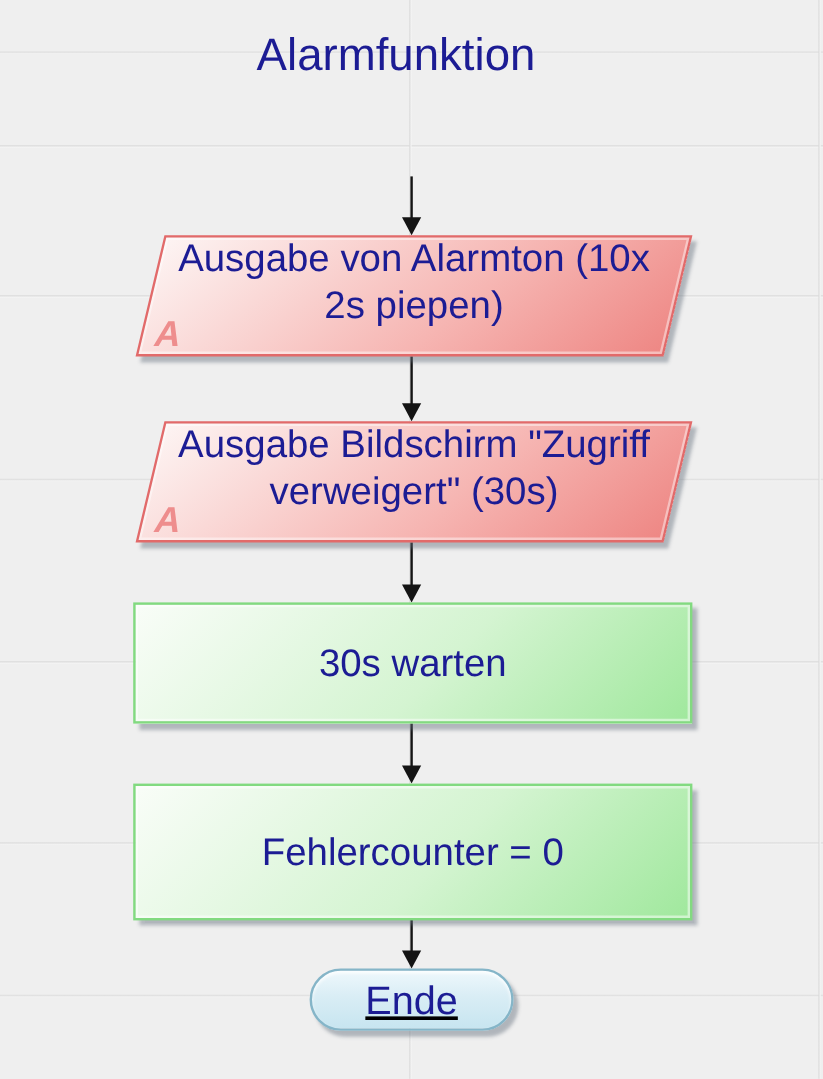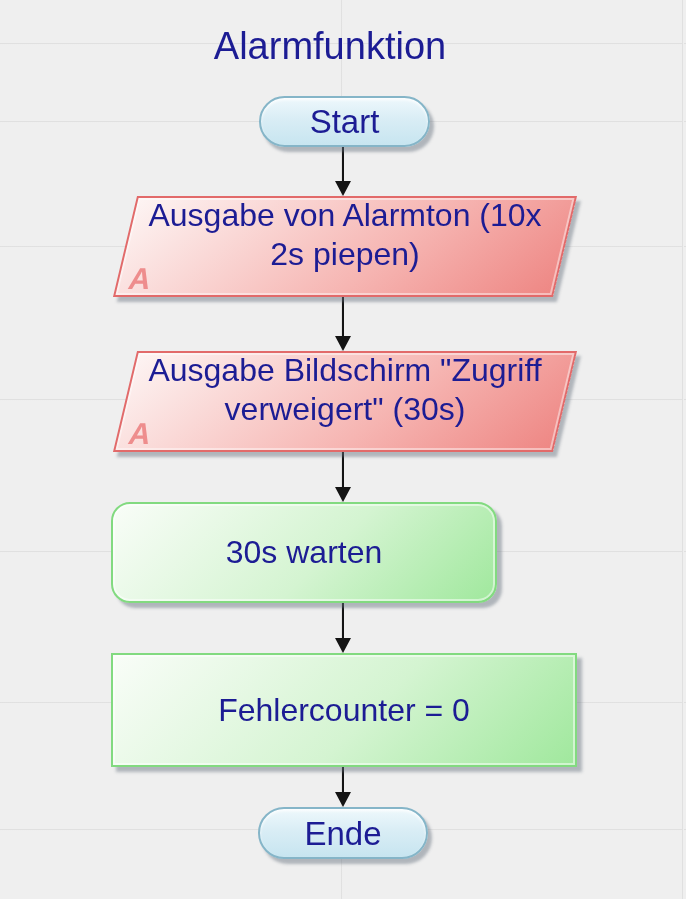--- a/index.html
+++ b/index.html
@@ -95,23 +95,20 @@
   <div class="hline" style="top:246px"></div>
   <div class="hline" style="top:399px"></div>
   <div class="hline" style="top:551px"></div>
   <div class="hline" style="top:702px"></div>
   <div class="hline" style="top:829px"></div>
   <div class="vline" style="left:341px"></div>
   <div class="vline" style="left:682px"></div>
 
   <div class="title">Alarmfunktion</div>
 
-  <div class="terminator" style="left:259px;top:96px;width:171px;height:51px;">
-    <span class="node-label">Start</span>
-  </div>
 
   <div class="arrow" style="left:335px;top:147px;height:49px;">
     <div class="shaft"></div>
     <div class="head"></div>
   </div>
 
   <div class="io-wrap" style="left:125px;top:196px;">
     <div class="io-bg">
       <span class="badge">A</span>
     </div>
@@ -132,35 +129,35 @@
     <div class="io-label">
       <span class="node-label">Ausgabe Bildschirm "Zugriff verweigert" (30s)</span>
     </div>
   </div>
 
   <div class="arrow" style="left:335px;top:452px;height:50px;">
     <div class="shaft"></div>
     <div class="head"></div>
   </div>
 
-  <div class="process" style="left:111px;top:502px;width:386px;height:101px;border-radius:19px;">
+  <div class="process" style="left:111px;top:502px;width:466px;height:101px;">
     <span class="node-label">30s warten</span>
   </div>
 
   <div class="arrow" style="left:335px;top:603px;height:50px;">
     <div class="shaft"></div>
     <div class="head"></div>
   </div>
 
   <div class="process" style="left:111px;top:653px;width:466px;height:114px;">
     <span class="node-label">Fehlercounter = 0</span>
   </div>
 
   <div class="arrow" style="left:335px;top:755px;height:52px;">
     <div class="shaft"></div>
     <div class="head"></div>
   </div>
 
-  <div class="terminator" style="left:258px;top:807px;width:170px;height:52px;">
+  <div class="terminator" style="left:258px;top:807px;width:170px;height:52px;text-decoration:underline;">
     <span class="node-label">Ende</span>
   </div>
 
 </div>
 
 </body></html>

